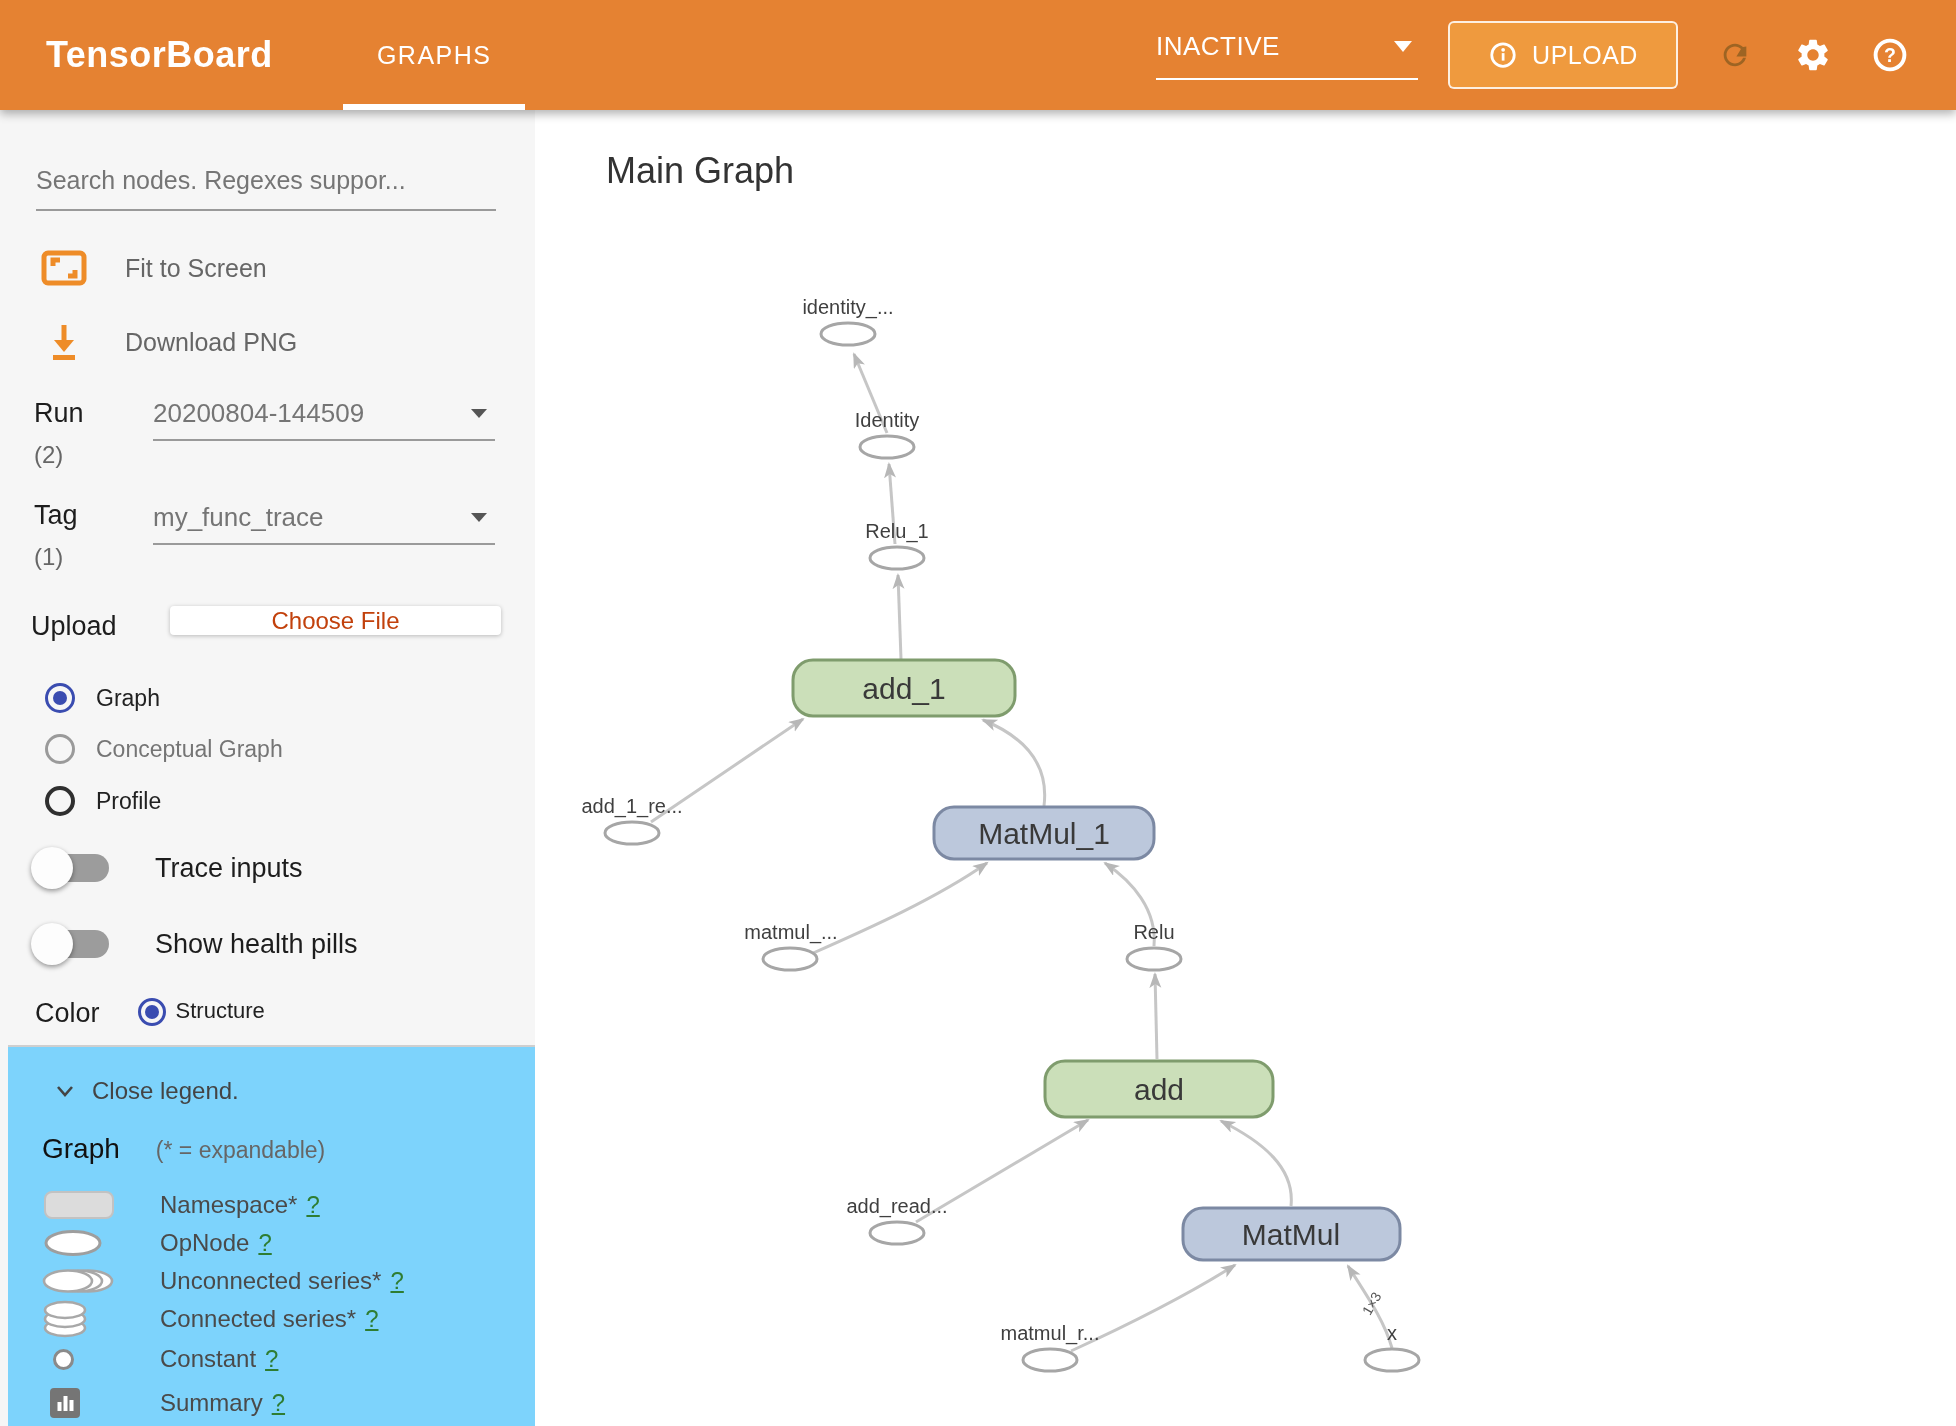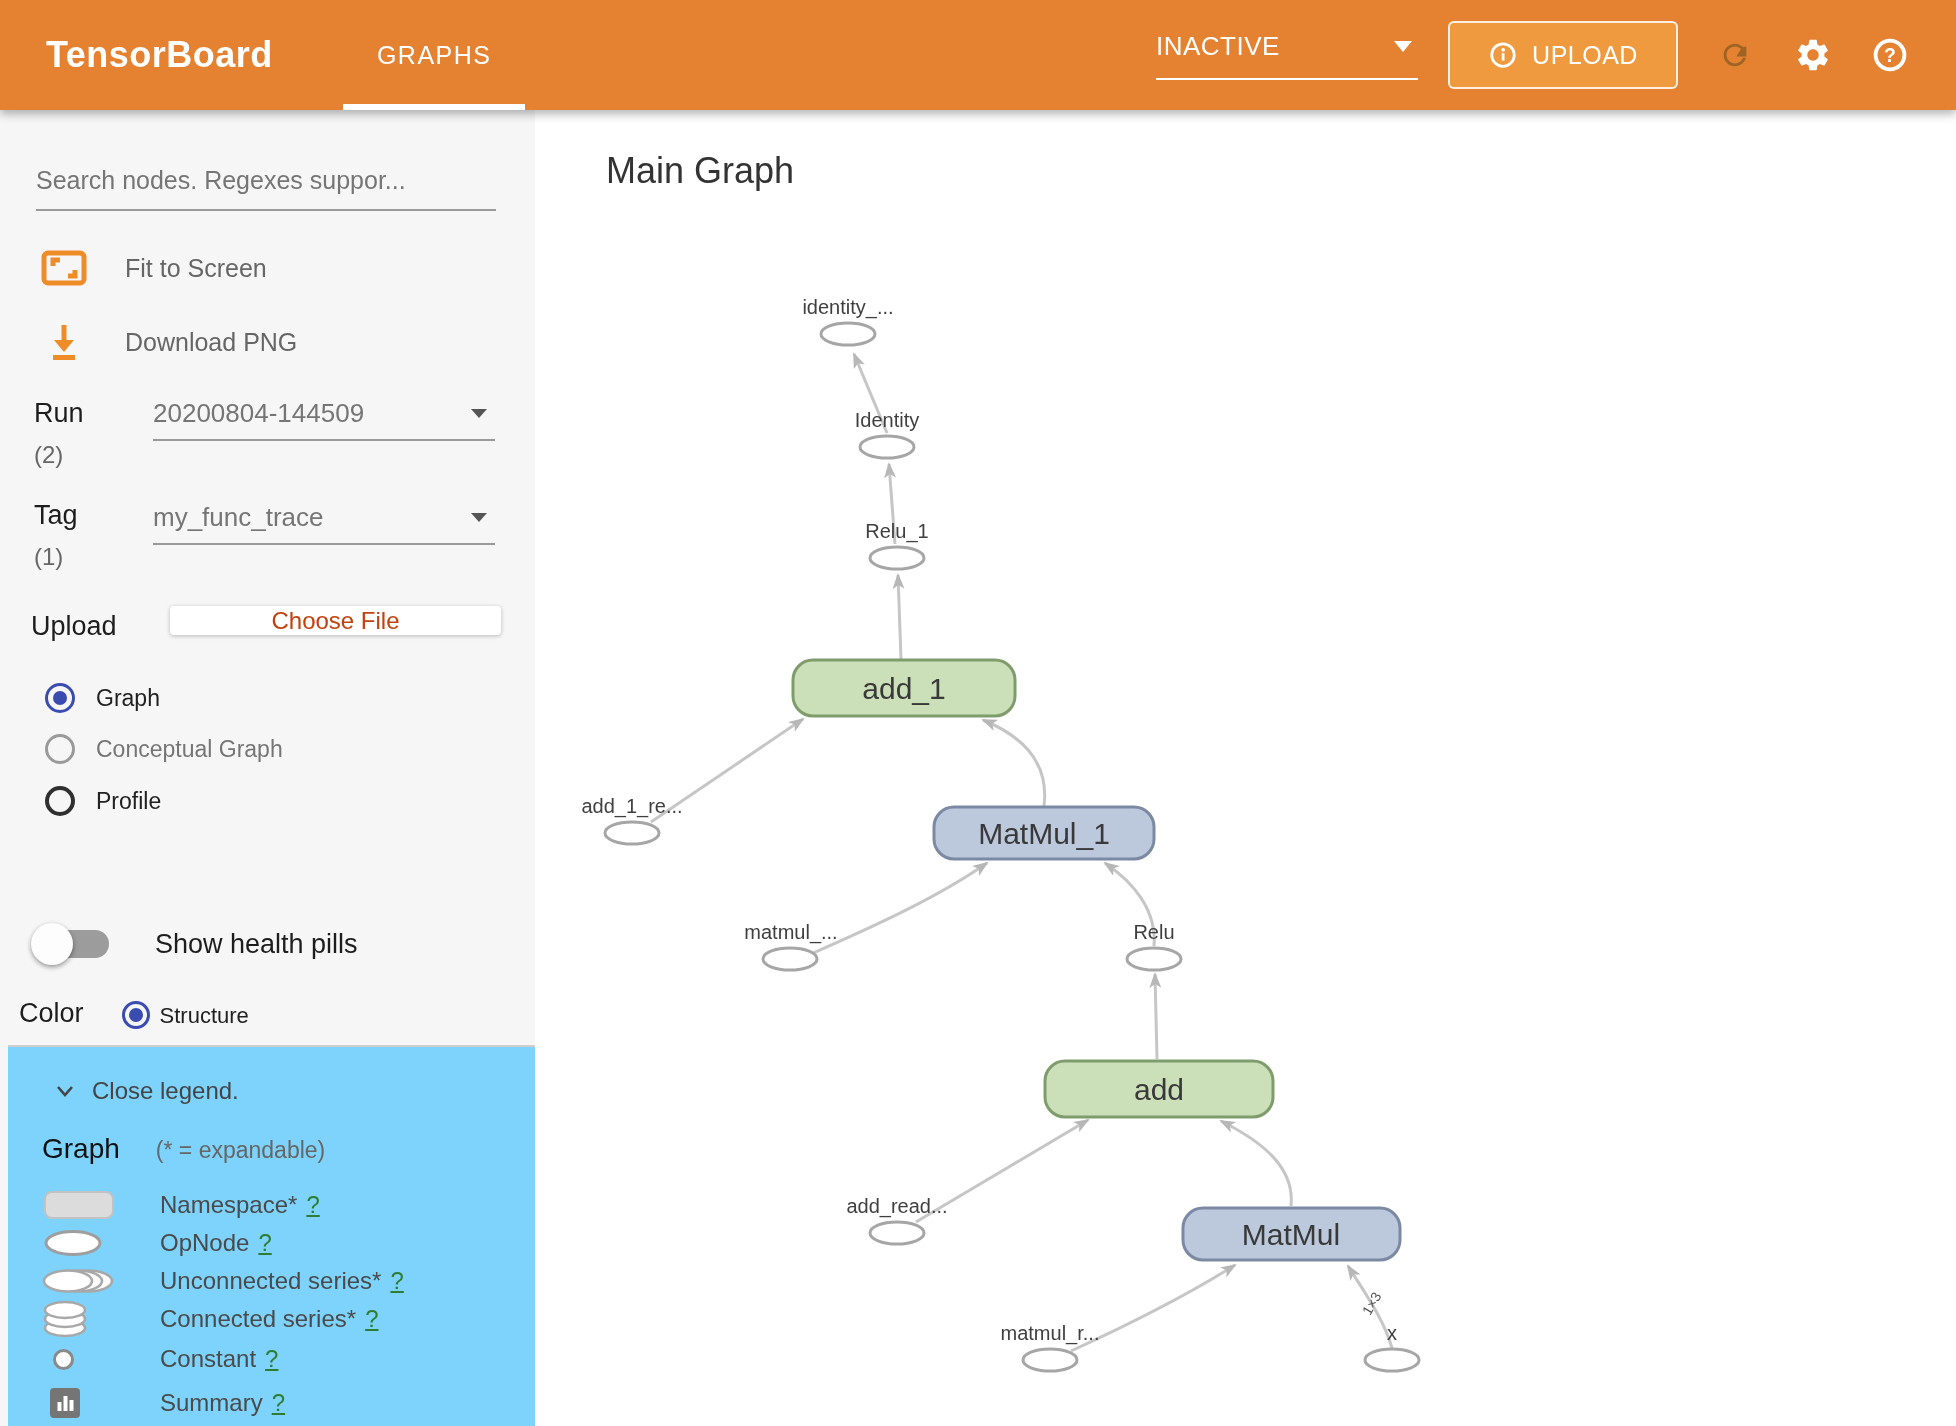--- a/index.html
+++ b/index.html
@@ -70,21 +70,21 @@
 
   .togglerow{display:flex;align-items:center;cursor:pointer;}
   .toggle{position:relative;width:84px;height:44px;flex:none;}
   .toggle .track{position:absolute;left:14px;top:8px;width:64px;height:28px;border-radius:14px;background:#9c9c9c;}
   .toggle .thumb{position:absolute;left:0;top:1px;width:42px;height:42px;border-radius:50%;
     background:#fdfdfd;box-shadow:0 2px 5px rgba(0,0,0,.4);}
   .togglerow .tglabel{margin-left:40px;font-size:27px;color:#1d1d1d;}
   .t-trace{left:31px;top:736px;}
   .t-health{left:31px;top:812px;}
 
-  .color-row{left:19px;top:888px;display:flex;align-items:flex-end;}
+  .color-row{left:35px;top:888px;display:flex;align-items:flex-start;}
   .color-row .clabel{font-size:27px;color:#1d1d1d;}
   .color-row .radio{margin-left:38px;width:28px;height:28px;}
   .color-row .radio.sel::after{left:4px;top:4px;}
   .color-row .slabel{margin-left:10px;font-size:22px;color:#212121;}
 
   
   .legend{position:absolute;left:8px;top:935px;width:535px;height:381px;background:#7dd3fc;
     border-top:2px solid #cfcfcf;}
   .lrow{position:absolute;display:flex;align-items:center;}
   .close-row{left:44px;top:30px;gap:14px;cursor:pointer;}
@@ -202,20 +202,27 @@
   </div>
   <div class="srow radiorow r-conceptual">
     <span class="radio ring-gray"></span>
     <span class="rlabel dim">Conceptual Graph</span>
   </div>
   <div class="srow radiorow r-profile">
     <span class="radio ring-dark"></span>
     <span class="rlabel">Profile</span>
   </div>
 
+  <div class="srow togglerow t-trace">
+    <span class="toggle">
+      <span class="track"></span>
+        <span class="thumb"></span>
+    </span>
+    <span class="tglabel">Trace inputs</span>
+  </div>
   <div class="srow togglerow t-health">
     <span class="toggle">
       <span class="track"></span>
         <span class="thumb"></span>
     </span>
     <span class="tglabel">Show health pills</span>
   </div>
 
   <div class="srow color-row">
     <span class="clabel">Color</span>

